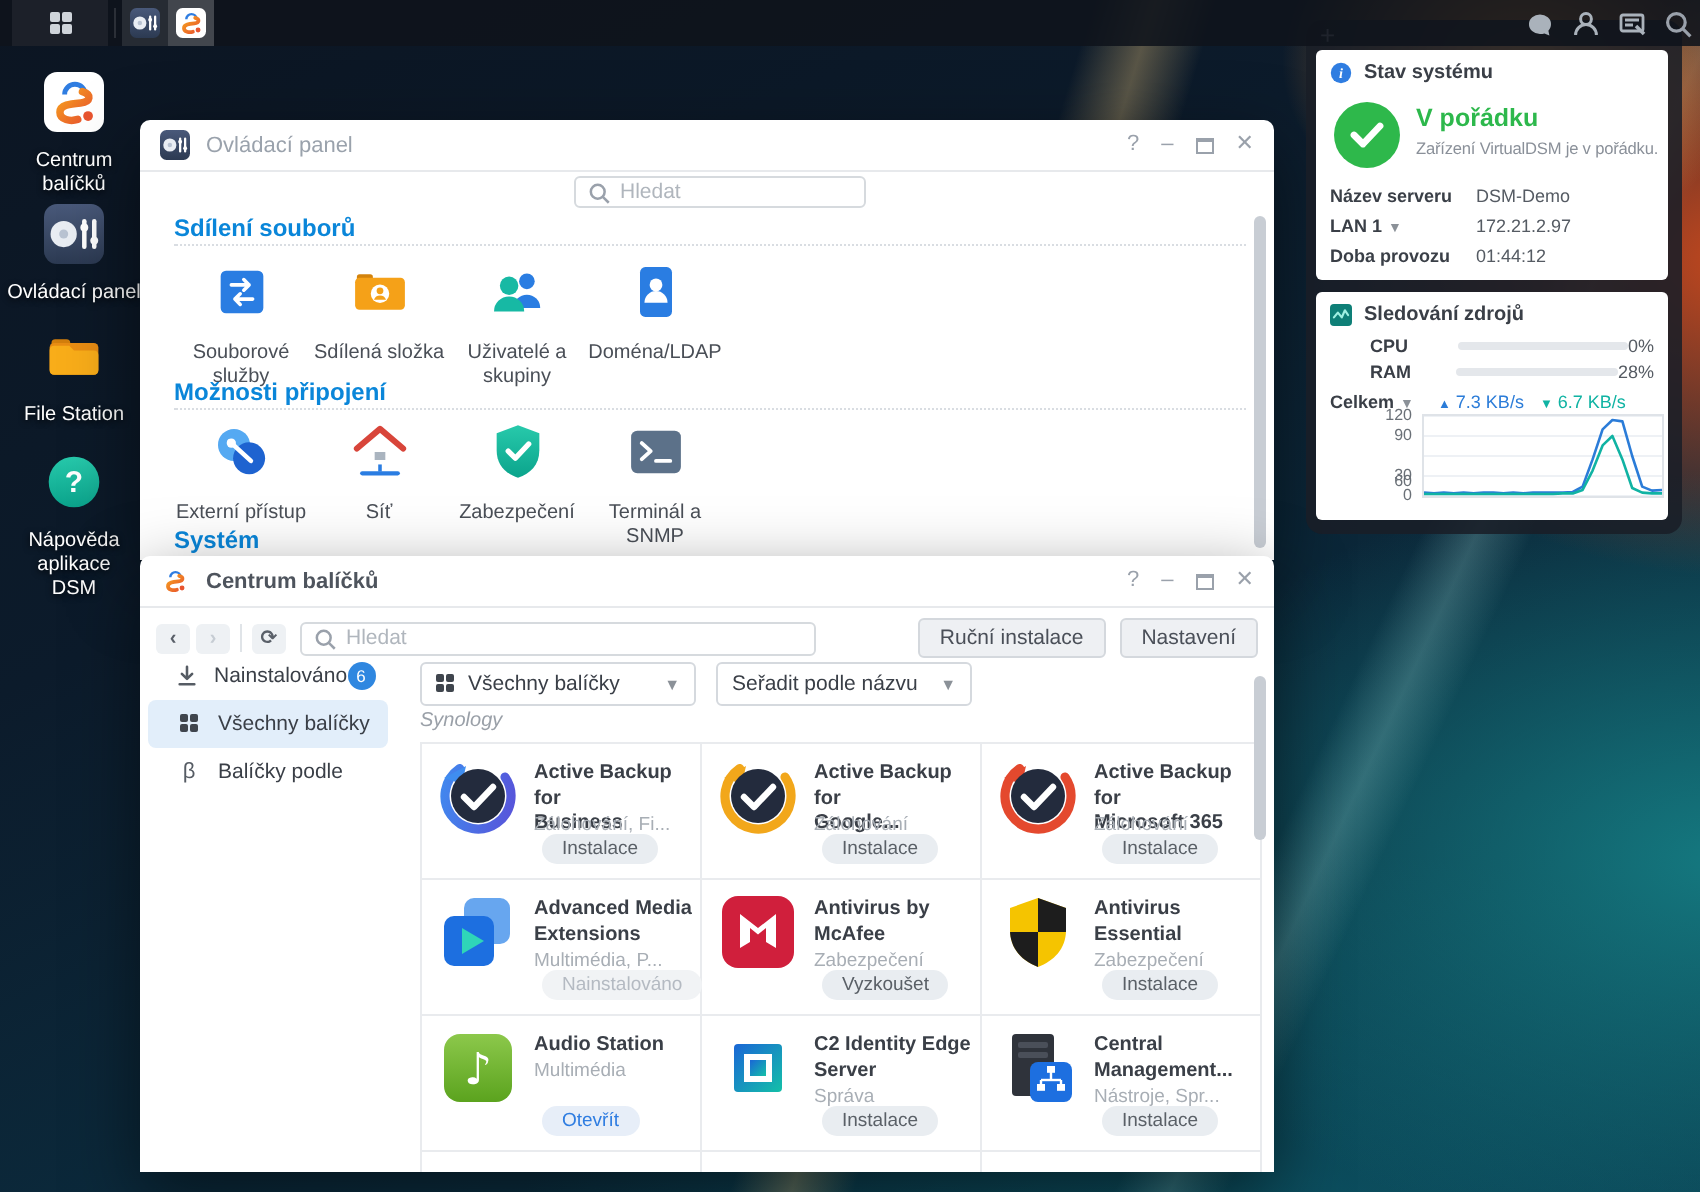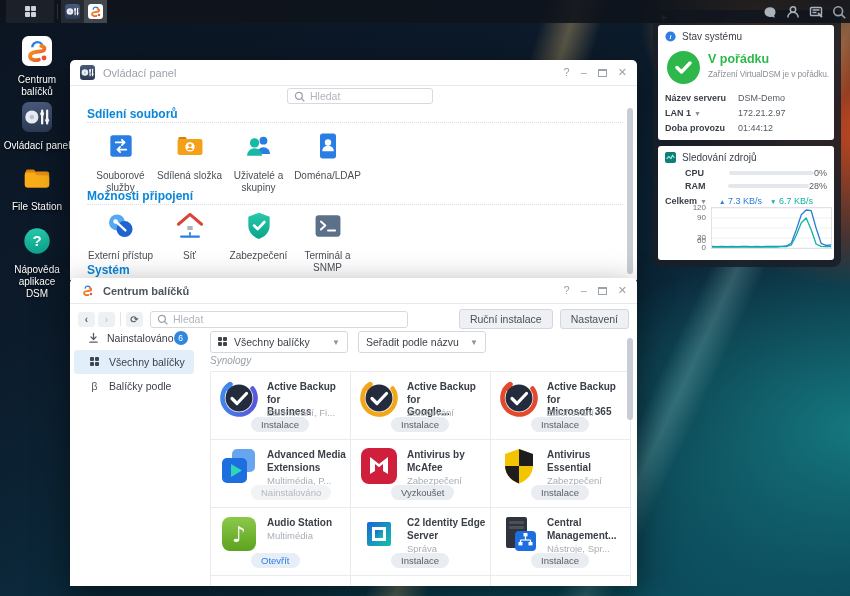--- a/index.html
+++ b/index.html
@@ -75,33 +75,33 @@
   .dropdown .caret{margin-left:auto;color:#8b9198;font-size:8px;}
   .dd-grid{width:10px;height:10px;display:grid;grid-template-columns:4px 4px;grid-template-rows:4px 4px;gap:1px;margin-right:6px;}
   .dd-grid i{background:#3f454d;border-radius:1px;}
   .group-title{position:absolute;left:140px;top:77px;font-size:10px;color:#9aa0a8;font-style:italic;}
   .pkg-grid{position:absolute;left:140px;top:93px;width:422px;display:grid;grid-template-columns:repeat(3,140px);border-top:1px solid #e9ebee;border-left:1px solid #e9ebee;}
   .pkg-cell{position:relative;height:68px;border-right:1px solid #e9ebee;border-bottom:1px solid #e9ebee;background:#fff;}
   .pkg-cell.stub{height:12px;border-bottom:none;}
   .pkg-ic{position:absolute;left:8px;top:6px;width:40px;height:40px;}
   .pkg-tt{position:absolute;left:56px;top:9px;width:80px;font-size:10px;font-weight:bold;color:#3a3f47;line-height:1.25;white-space:pre-line;}
   .pkg-cat{position:absolute;left:56px;top:33px;width:80px;font-size:9.5px;color:#a8aeb5;white-space:nowrap;overflow:hidden;}
-  .pill{position:absolute;left:40px;bottom:7px;height:15px;border-radius:8px;background:#e9edf1;color:#5a6067;font-size:9.5px;display:flex;align-items:center;padding:0 10px;cursor:pointer;white-space:nowrap;}
+  .pill{position:absolute;left:60px;bottom:7px;height:15px;border-radius:8px;background:#e9edf1;color:#5a6067;font-size:9.5px;display:flex;align-items:center;padding:0 10px;cursor:pointer;white-space:nowrap;}
   .pill.open{background:#e7eef8;color:#2f7de1;}
   .pill.installed{background:#f1f3f5;color:#b4bac2;cursor:default;}
   
   .pkg-cat.one{top:22px;}
   
   .panel{position:absolute;left:653px;top:10px;width:188px;height:257px;background:rgba(25,30,39,.87);border-radius:8px;z-index:30;}
   .addw{position:absolute;left:7px;top:0px;color:#9097a0;font-size:13px;cursor:pointer;}
   .wcard{position:absolute;left:5px;width:176px;background:#fff;border-radius:3px;}
   .wc1{top:15px;height:115px;}
   .wc2{top:136px;height:114px;}
   .whead{display:flex;align-items:center;gap:6px;padding:6px 7px 0 7px;}
-  .whead .wtitle{font-size:10px;font-weight:normal;color:#3a3f47;}
+  .whead .wtitle{font-size:10px;font-weight:bold;color:#3a3f47;}
   .okcircle{position:absolute;left:9px;top:26px;width:33px;height:33px;border-radius:50%;background:#2eb84b;display:flex;align-items:center;justify-content:center;}
   .okstatus{position:absolute;left:50px;top:27px;font-size:12.5px;font-weight:bold;color:#2db84c;}
   .okdetail{position:absolute;left:50px;top:44px;font-size:8.3px;color:#8a9099;white-space:nowrap;letter-spacing:-.1px;}
   .srow{position:absolute;left:7px;width:162px;font-size:9px;display:flex;}
   .srow .sl{font-weight:bold;color:#3a3f47;width:73px;flex:0 0 auto;}
   .srow .sv{color:#555b63;}
   .caret-sm{color:#8b9198;font-size:7px;margin-left:3px;}
   .meter-row{position:absolute;left:7px;width:162px;display:flex;align-items:center;font-size:9px;}
   .meter-row .ml{font-weight:bold;color:#3a3f47;width:46px;margin-left:20px;}
   .track{width:88px;height:4px;border-radius:2px;background:#e4e7eb;overflow:hidden;}

